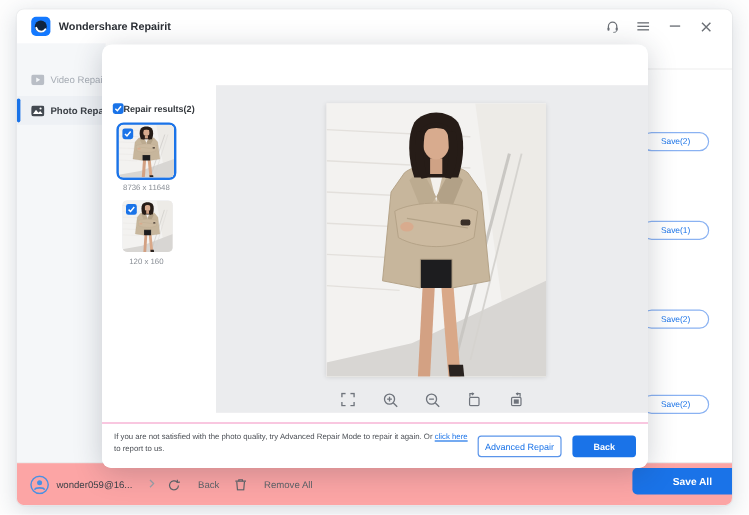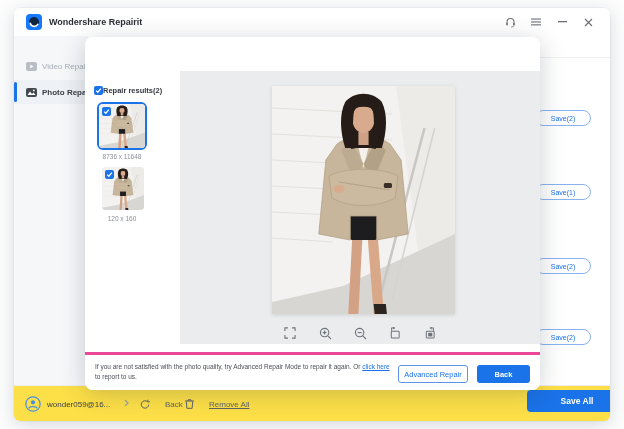--- a/index.html
+++ b/index.html
@@ -22,26 +22,26 @@
   .side-video { top:18px; } .side-video .lbl { color:#a7adb5; }
   .side-photo { top:44px; background:#eef1f5; } .side-photo .lbl { color:#3c4147; font-weight:bold; }
   .active-bar { position:absolute; left:0; top:2px; width:3px; height:20px; background:#1a73e8; border-radius:2px; }
 
   
   .main-divider { position:absolute; left:74px; top:49px; right:0; height:1px; background:#f0f0f0; }
   .file-save { position:absolute; left:521px; width:56px; height:16px; border:1px solid #8ab2f2; border-radius:9px;
                background:#fff; color:#1a73e8; font-size:7px; display:flex; align-items:center; justify-content:center; }
 
   
-  .bottombar { position:absolute; left:0; top:377px; right:0; height:36px; background:#fde047; border-top:1px solid #ededed; z-index:5; }
+  .bottombar { position:absolute; left:0; top:377px; right:0; height:36px; background:#fca5a5; border-top:1px solid #ededed; z-index:5; }
   .avatar { position:absolute; left:11px; top:10px; width:16px; height:16px; }
   .account { position:absolute; left:33px; top:14px; font-size:8px; color:#3c4147; }
   .acc-chev { position:absolute; left:110px; top:13px; }
   .foot-item { position:absolute; top:13px; display:flex; align-items:center; gap:15px; font-size:8px; color:#5f6368; }
-  .foot-back { left:126px; } .foot-remove { left:171px;text-decoration:underline; }
+  .foot-back { left:126px; } .foot-remove { left:182px; }
   .saveall-btn { position:absolute; left:513px; top:4px; width:100px; height:22px; background:#1a73e8; color:#fff;
                  font-size:8.5px; font-weight:bold; border:none; border-radius:4px; display:flex; align-items:center; justify-content:center; }
 
   
   .modal { position:absolute; left:71px; top:29px; width:455px; height:353px; background:#fff; border-radius:8px;
            box-shadow:0 4px 24px rgba(30,40,60,.22); z-index:30; }
   .m-header { position:relative; height:34px; display:flex; align-items:center; justify-content:center; }
   .nav-btn { width:15px; height:15px; border-radius:4px; display:flex; align-items:center; justify-content:center; }
   .nav-prev { background:#eaf2fd; border:1px solid #e0ecfc; }
   .nav-next { background:#fff; border:1px solid #1a73e8; }
@@ -60,21 +60,21 @@
   .thumb svg.ph { position:absolute; inset:0; width:100%; height:100%; }
   .thumb-dim { position:absolute; width:70px; text-align:center; font-size:6.5px; color:#8a8f96; }
   .dim-1 { left:2px; top:82px; } .dim-2 { left:2px; top:144px; }
 
   .preview-pane { position:absolute; left:95px; top:0; width:360px; height:273px; background:#ebecee; }
   .photo-frame { position:absolute; left:92px; top:15px; width:183px; height:228px; background:#f3f2f0; box-shadow:0 1px 4px rgba(0,0,0,.12); }
   .photo-frame svg.ph { width:100%; height:100%; display:block; }
   .pv-toolbar { position:absolute; left:0; right:0; bottom:4px; display:flex; justify-content:center; gap:21px; }
   .pv-tool { width:14px; height:14px; display:flex; align-items:center; justify-content:center; }
 
-  .m-footer { position:absolute; left:0; bottom:0; right:0; height:38px; border-top:3px solid #ec4899; background:#fff; border-radius:0 0 8px 8px; }
+  .m-footer { position:absolute; left:0; bottom:0; right:0; height:38px; border-top:1px solid #ec4899; background:#fff; border-radius:0 0 8px 8px; }
   .notice { position:absolute; left:10px; top:7px; width:296px; font-size:6.5px; line-height:1.5; color:#4a4e54; }
   .notice .link { color:#1a73e8; text-decoration:underline; }
   .adv-btn { position:absolute; left:313px; top:10px; width:70px; height:18px; background:#fff; border:1px solid #5b95ea; border-radius:3px;
              color:#1a73e8; font-size:7.5px; display:flex; align-items:center; justify-content:center; }
   .msave-btn { position:absolute; left:392px; top:10px; width:53px; height:18px; background:#1a73e8; border:none; border-radius:3px;
                color:#fff; font-size:7.5px; font-weight:bold; display:flex; align-items:center; justify-content:center; }
   svg { display:block; }
 </style>
 </head>
 <body>

